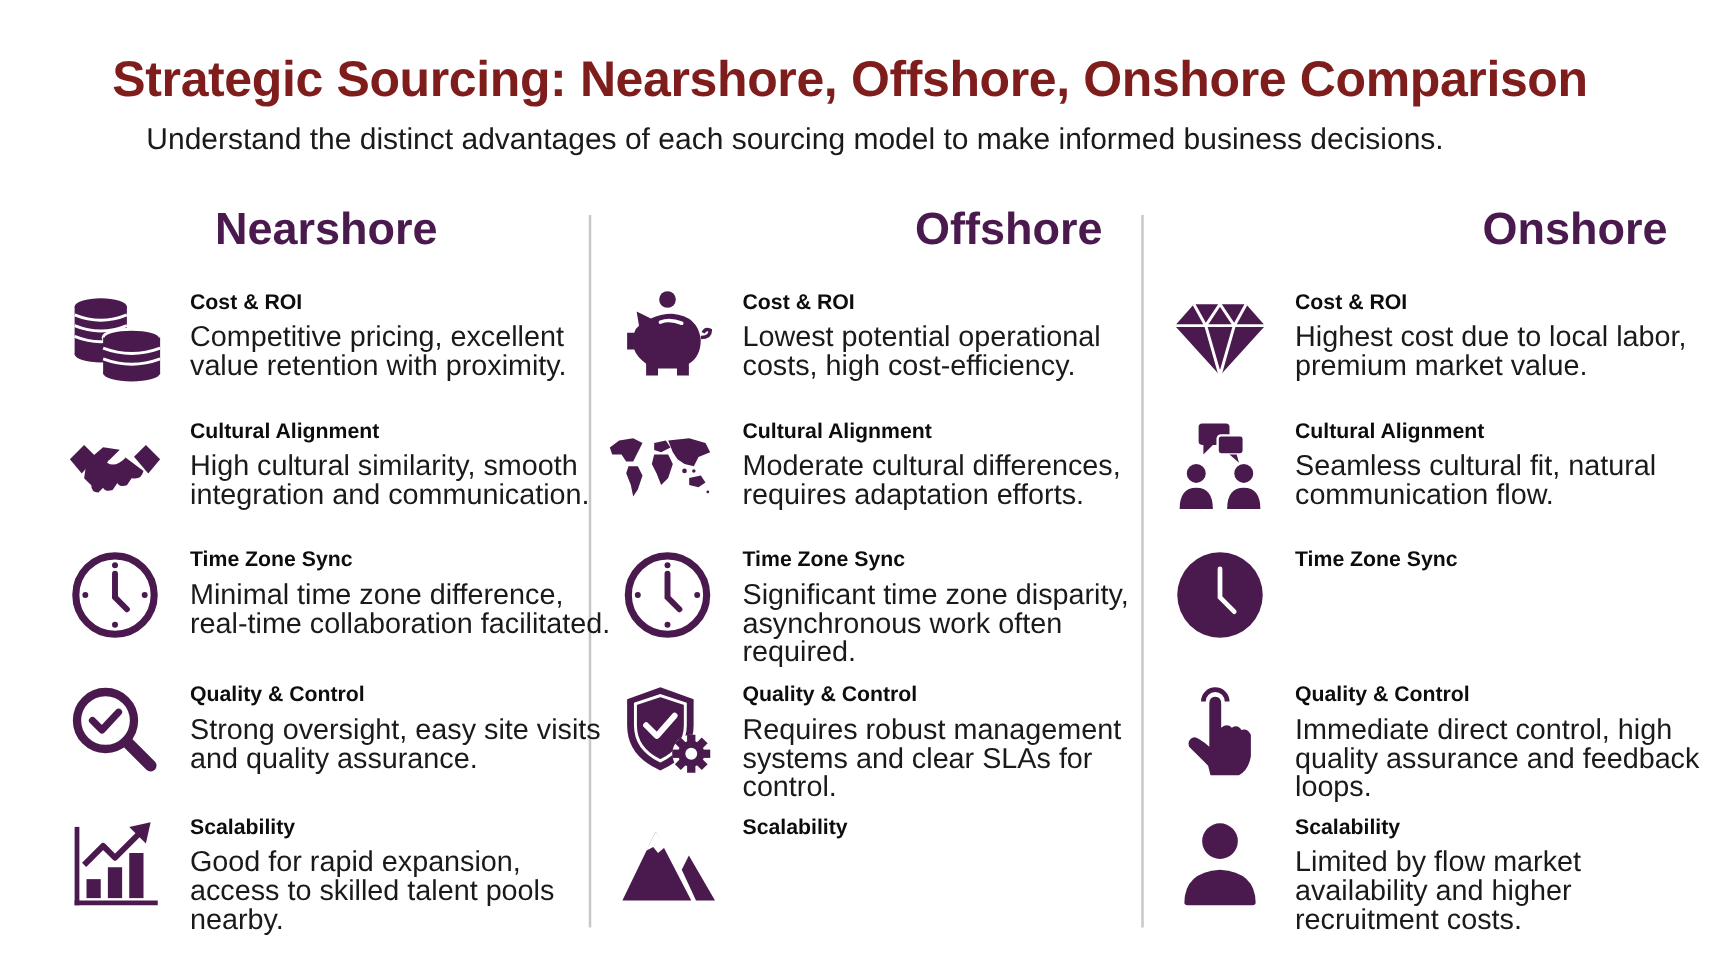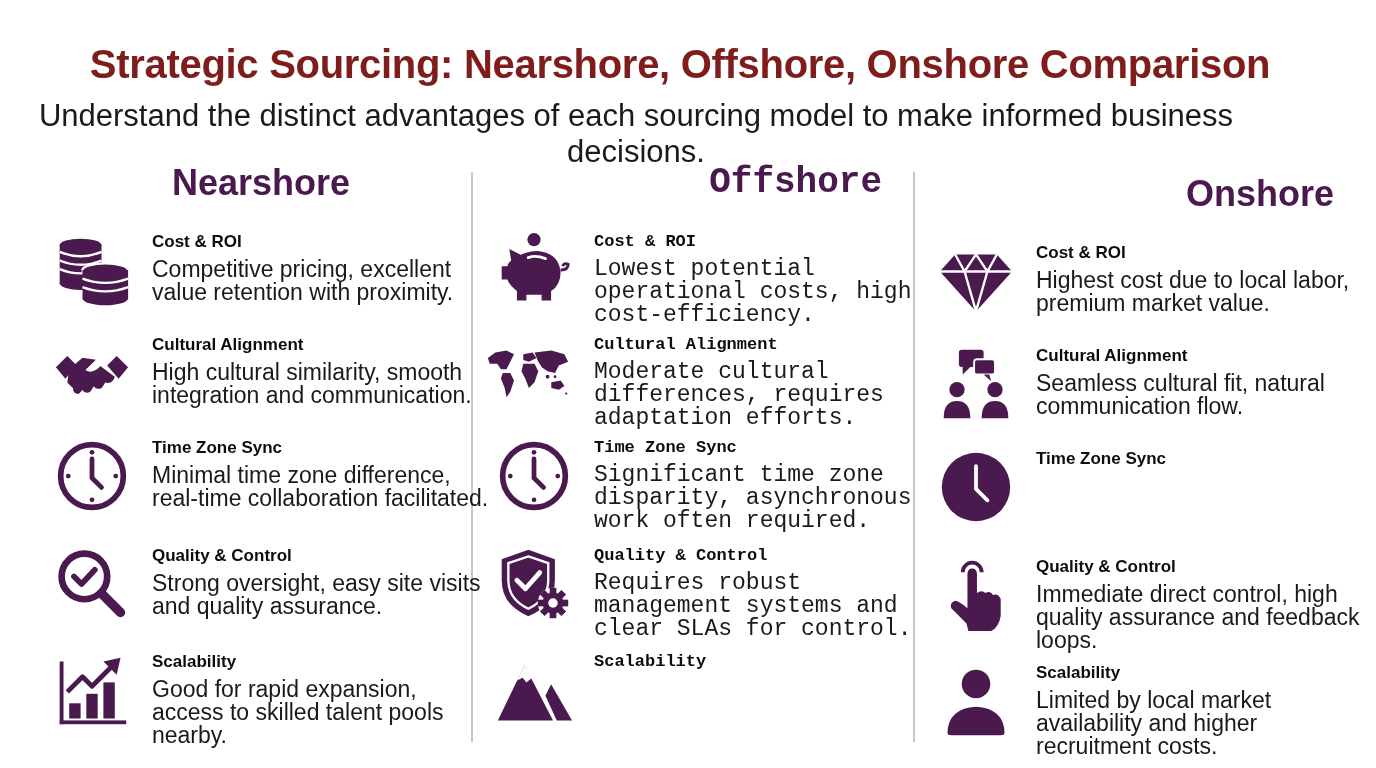--- a/index.html
+++ b/index.html
@@ -5,31 +5,31 @@
   * { margin: 0; padding: 0; box-sizing: border-box; }
   html, body { width: 1376px; height: 768px; background: #ffffff; overflow: hidden; }
   body { font-family: "Liberation Sans", "DejaVu Sans", sans-serif; color: #111111; position: relative; }
 
   .title {
     position: absolute; left: 0; top: 42px; width: 1360px; text-align: center;
     font-size: 40px; font-weight: bold; color: #7f1d1d; letter-spacing: -0.3px;
   }
   .subtitle {
     position: absolute; left: 0; top: 98px; width: 1272px; text-align: center;
-    font-size: 31px; color: #1a1a1a;
+    font-size: 24px; color: #1a1a1a;
   }
 
   .divider { position: absolute; top: 172px; width: 2px; height: 570px; background: #c8c8c8; }
   .divider.d1 { left: 471px; }
   .divider.d2 { left: 913px; }
 
   .column { position: absolute; top: 158px; width: 440px; }
   .column.c1 { left: 50px; }
-  .column.c2 { left: 492px; font-family: Liberation Mono, monospace; }
-  .column.c3 { left: 934px; margin-top: 11px; }
+  .column.c2 { left: 492px; }
+  .column.c3 { left: 934px; }
 
   .col-heading {
     font-size: 36px; font-weight: bold; color: #4a1a4f; text-align: right;
     height: 50px; line-height: 50px;
   }
   .column.c1 .col-heading { width: 300px; }
   .column.c2 .col-heading { width: 390px; }
   .column.c3 .col-heading { width: 400px; }
 
   .item { position: absolute; left: 0; width: 440px; }
@@ -304,16 +304,16 @@
 
   <div class="item" style="top:490px">
     <div class="icon">
       <svg viewBox="0 0 80 80" fill="#4a1a4f">
         <circle cx="40" cy="22" r="15"></circle>
         <path d="M10 74 Q10 48 40 46 Q70 48 70 74 Q70 76 66 76 L14 76 Q10 76 10 74 Z"></path>
       </svg>
     </div>
     <div class="text">
       <div class="item-title">Scalability</div>
-      <div class="item-desc">Limited by local market availability and higher recruitment costs.</div>
+      <div class="item-desc">Limited by flow market availability and higher recruitment costs.</div>
     </div>
   </div>
 </section>
 
 </body></html>

